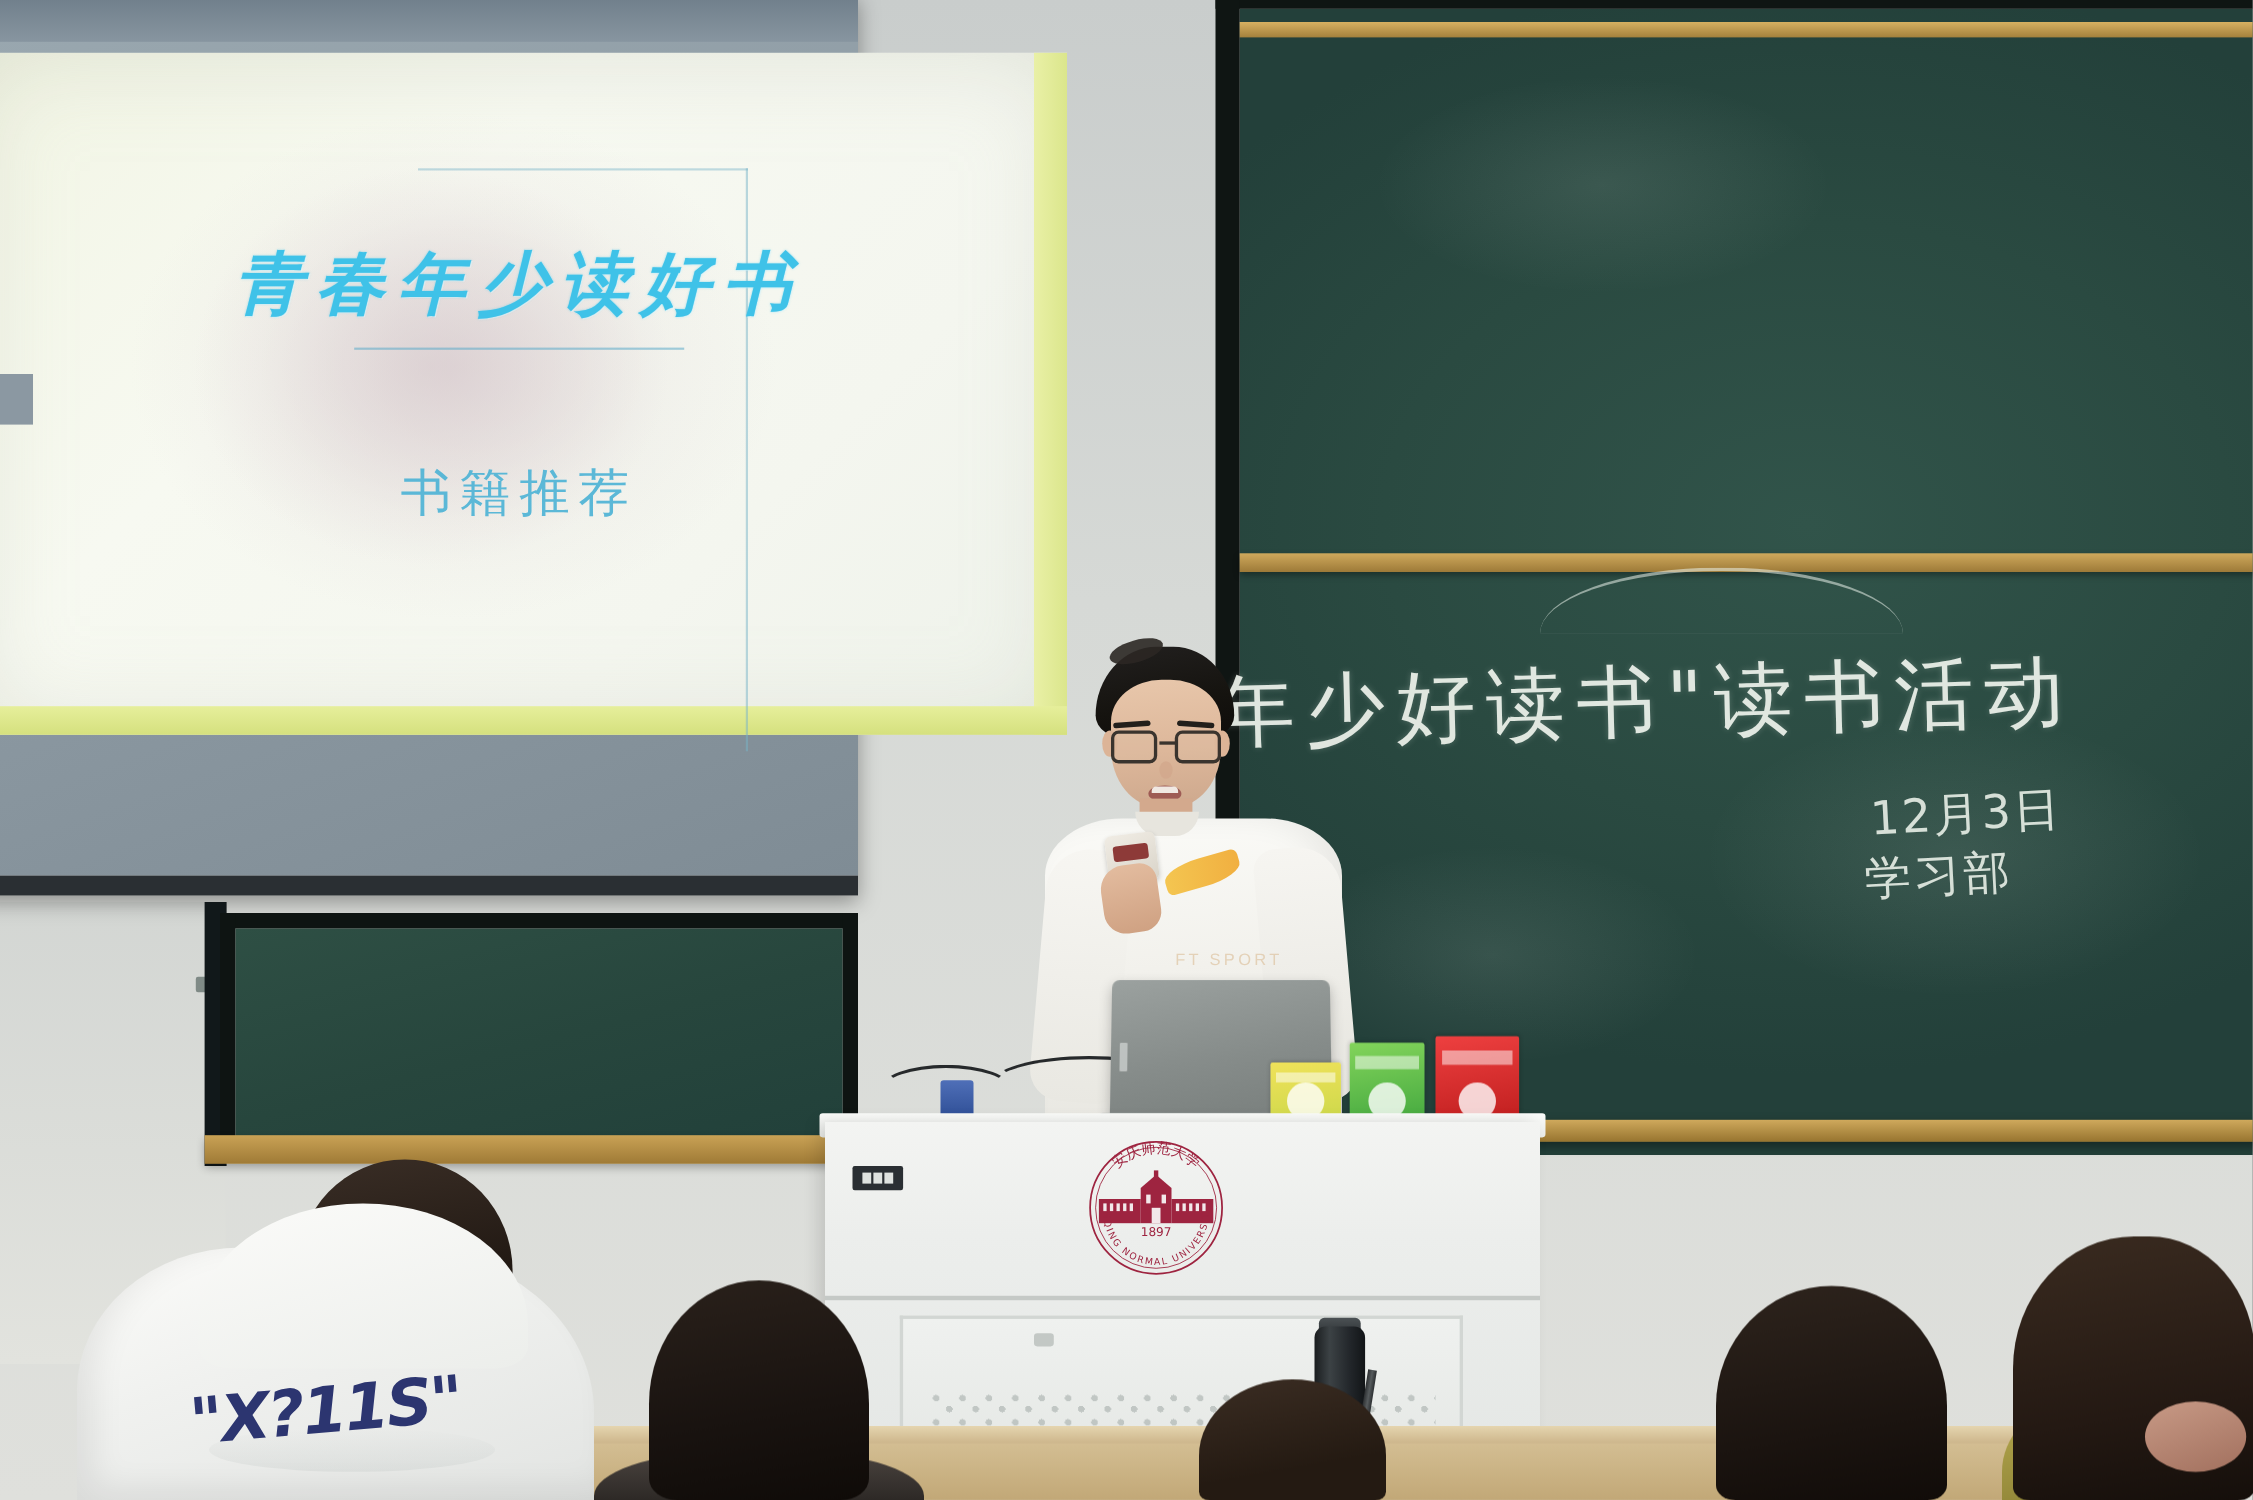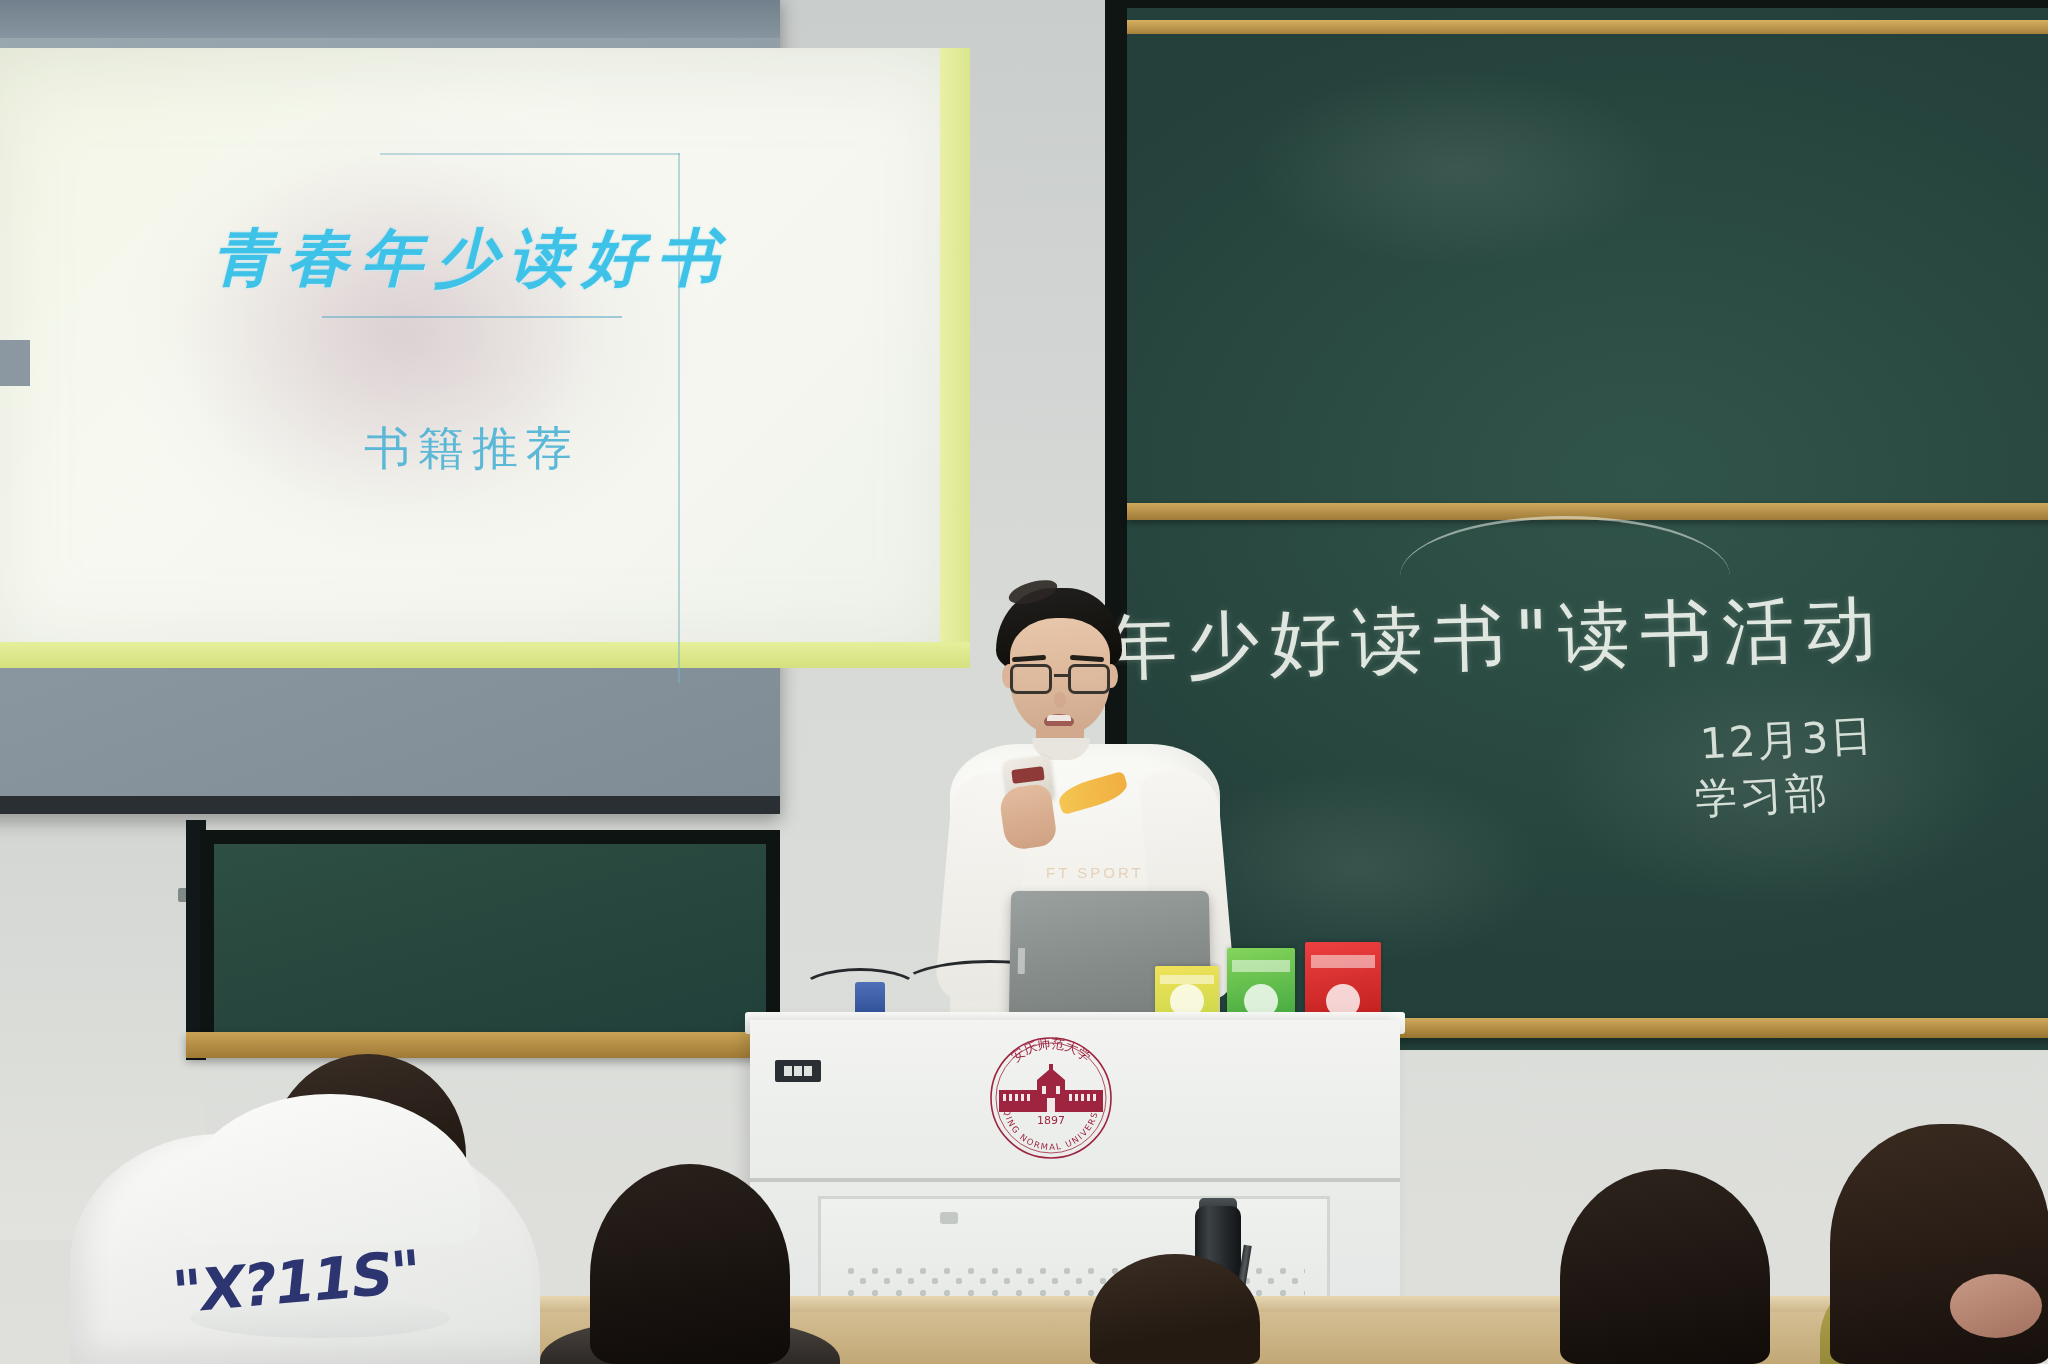--- a/index.html
+++ b/index.html
@@ -343,21 +343,21 @@
   .p-logo-swoosh {
     position:absolute; left:108px; top:192px; width:70px; height:26px;
     background:linear-gradient(100deg,#f4c243,#f0a830);
     border-radius:50% 6px 50% 6px;
     transform:rotate(-16deg);
     opacity:.92;
   }
   .p-chest-text {
     position:absolute; left:96px; top:276px; width:120px;
     font-size:15px; letter-spacing:3px; color:#d9b88e; opacity:.55;
-    text-align:left;
+    text-align:right;
   }
 
   
   .aud { position:absolute; bottom:0; }
 
   .aud-a { left:70px; bottom:0; width:470px; height:310px; }
   .aud-a-hair {
     position:absolute; left:200px; bottom:150px; width:196px; height:160px;
     background:linear-gradient(170deg,#3a2e26 0%,#241b15 60%,#17110d 100%);
     border-radius:100px 100px 50px 50px / 104px 104px 60px 60px;

